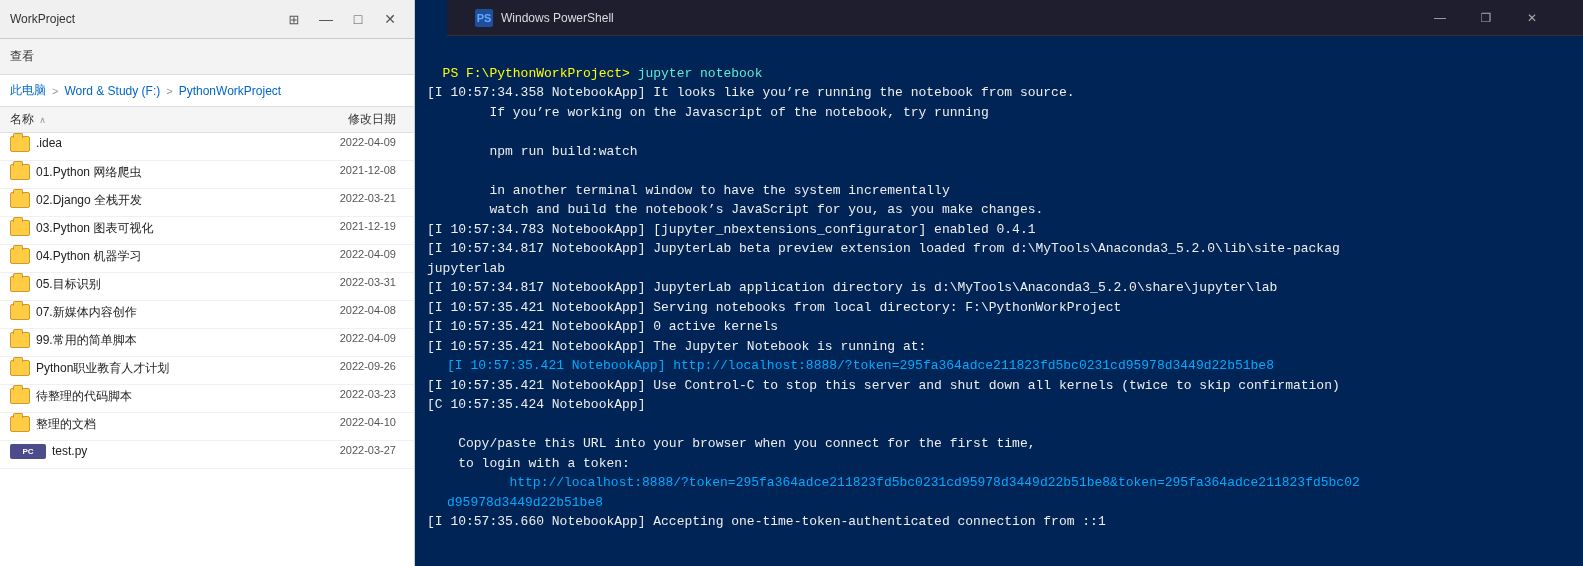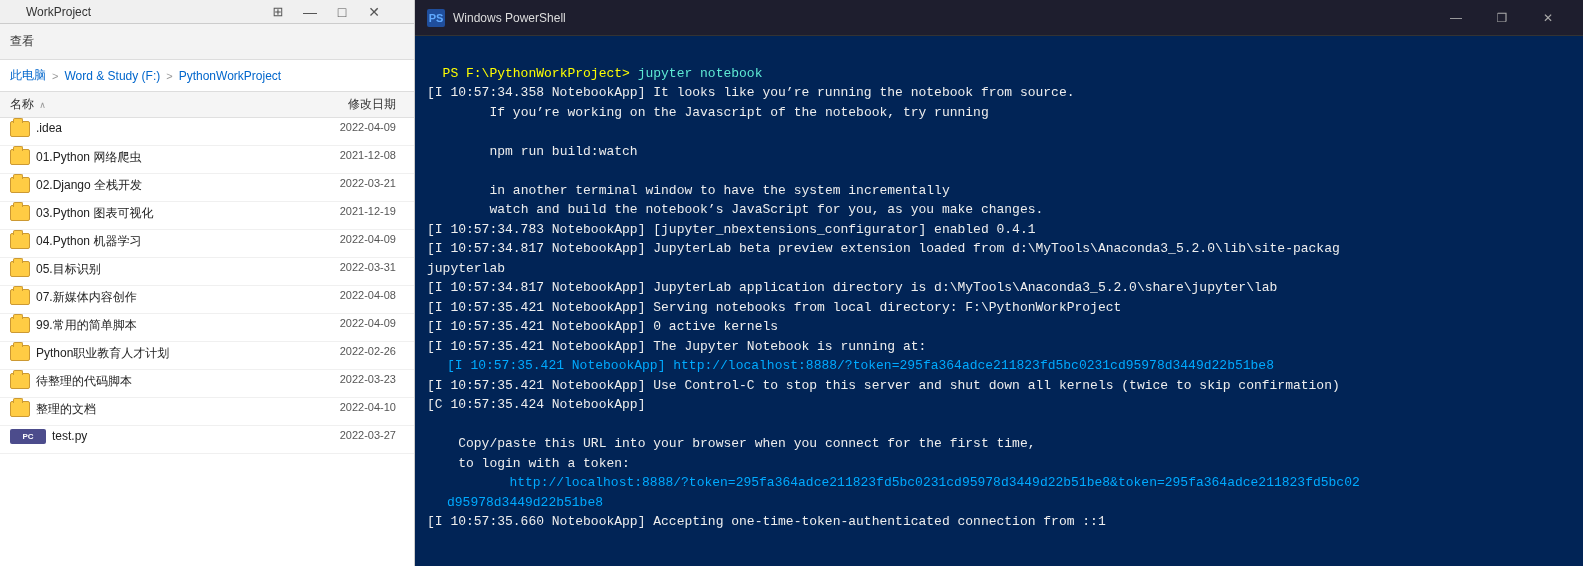--- a/index.html
+++ b/index.html
@@ -165,23 +165,24 @@
       background: #012456;
       display: flex;
       flex-direction: column;
     }
 
     .ps-titlebar {
       height: 36px;
       background: #1e1e2e;
       display: flex;
       align-items: center;
-      padding: 0 12px;
+      padding: 0 28px;
       justify-content: space-between;
       border-bottom: 1px solid #333;
+      margin-left: 32px;
     }
 
     .ps-title-left {
       display: flex;
       align-items: center;
       gap: 8px;
     }
 
     .ps-icon {
       width: 18px;
@@ -247,25 +248,25 @@
     }
 
     .sortable-arrow {
       font-size: 9px;
       color: #999;
       margin-left: 2px;
     }
 
     
     .top-bar {
-      height: 24px;
+      height: 39px;
       background: #f0f0f0;
       display: flex;
       align-items: center;
-      padding: 0 26px;
+      padding: 0 10px;
       border-bottom: 1px solid #ccc;
       font-size: 12px;
       color: #333;
       justify-content: space-between;
     }
 
     .top-right-controls {
       display: flex;
       gap: 4px;
     }
@@ -354,21 +355,21 @@
         <span class="item-date">2022-04-08</span>
       </div>
       <div class="explorer-item">
         <span class="folder-icon yellow"></span>
         <span class="item-name">99.常用的简单脚本</span>
         <span class="item-date">2022-04-09</span>
       </div>
       <div class="explorer-item">
         <span class="folder-icon yellow"></span>
         <span class="item-name">Python职业教育人才计划</span>
-        <span class="item-date">2022-02-26</span>
+        <span class="item-date">2022-09-26</span>
       </div>
       <div class="explorer-item">
         <span class="folder-icon yellow"></span>
         <span class="item-name">待整理的代码脚本</span>
         <span class="item-date">2022-03-23</span>
       </div>
       <div class="explorer-item">
         <span class="folder-icon yellow"></span>
         <span class="item-name">整理的文档</span>
         <span class="item-date">2022-04-10</span>

